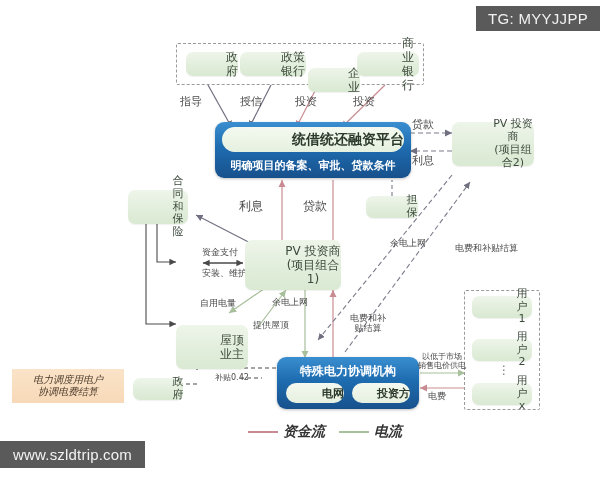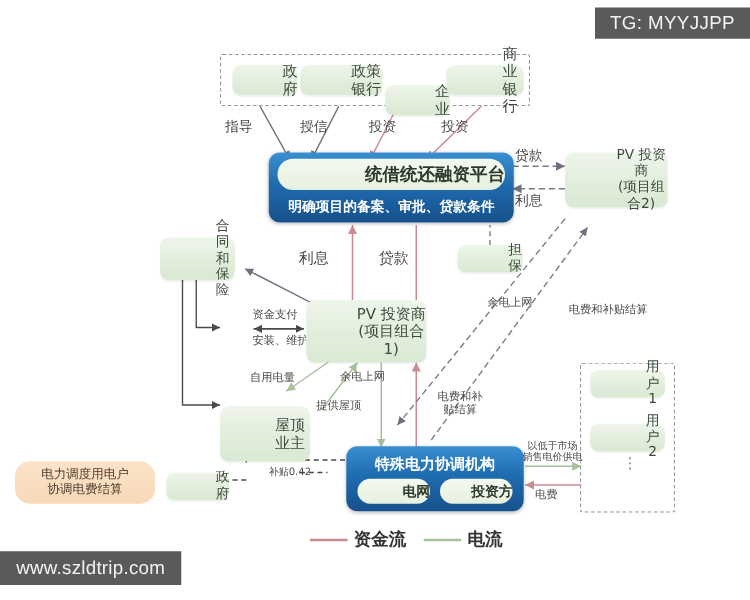--- a/index.html
+++ b/index.html
@@ -34,21 +34,21 @@
     border-radius:13px;color:#2c3a2c;
     display:flex;align-items:center;justify-content:flex-end;
     font-weight:bold;
   }
   .blue-sub{
     color:#ffffff;font-weight:bold;text-align:center;
     display:flex;align-items:center;justify-content:center;
   }
   .peach{
     background:linear-gradient(180deg,#fbe3c8 0%,#f7d9b8 100%);
-    color:#4a3a2a;border-radius:12px;
+    color:#4a3a2a;border-radius:0;font-style:italic;
   }
   .dashbox{
     position:absolute;box-sizing:border-box;
     border:1.4px dashed #9a9a9a;border-radius:2px;background:transparent;
   }
   .lbl{
     position:absolute;color:#4a4a4a;white-space:nowrap;
     line-height:1.15;text-align:center;
   }
   .lbl.two{white-space:normal;}
@@ -57,21 +57,21 @@
   .wm{
     position:absolute;background:#5a5a5a;color:#f2f2f2;
     display:flex;align-items:center;justify-content:center;
     font-family:"Liberation Sans","DejaVu Sans",sans-serif;
   }
   #wm-tg{right:0;top:6px;padding:4px 12px;font-size:15px;letter-spacing:.3px;}
   #wm-site{left:0;bottom:12px;padding:5px 13px;font-size:15px;letter-spacing:.2px;}
 
   
   #legend{position:absolute;left:248px;top:423px;display:flex;align-items:center;gap:14px;}
-  .lg-item{display:flex;align-items:center;gap:5px;}
+  .lg-item{display:flex;align-items:center;gap:5px;font-style:italic;}
   .lg-line{display:block;width:30px;height:2px;}
   .lg-text{font-size:14px;font-weight:bold;color:#333;}
 </style>
 </head>
 <body>
 
 <div id="canvas">
 
   <svg class="wires" viewBox="0 0 600 480">
     <defs>
@@ -302,20 +302,23 @@
 
   <div class="node green" style="left:472px;top:296px;width:60px;height:22px;font-size:11px;">
     <span>用户 1</span>
   </div>
   <div class="node green" style="left:472px;top:339px;width:60px;height:22px;font-size:11px;">
     <span>用户 2</span>
   </div>
   <div class="lbl" style="left:498px;top:364px;font-size:12px;color:#7a7a7a;">
     <span>⋮</span>
   </div>
+  <div class="node green" style="left:472px;top:383px;width:60px;height:22px;font-size:11px;">
+    <span>用户 x</span>
+  </div>
 
   <div id="legend">
     <div class="lg-item">
       <span class="lg-line" style="background:#c98b92;"></span>
       <span class="lg-text">资金流</span>
     </div>
     <div class="lg-item">
       <span class="lg-line" style="background:#a8bf9c;"></span>
       <span class="lg-text">电流</span>
     </div>

